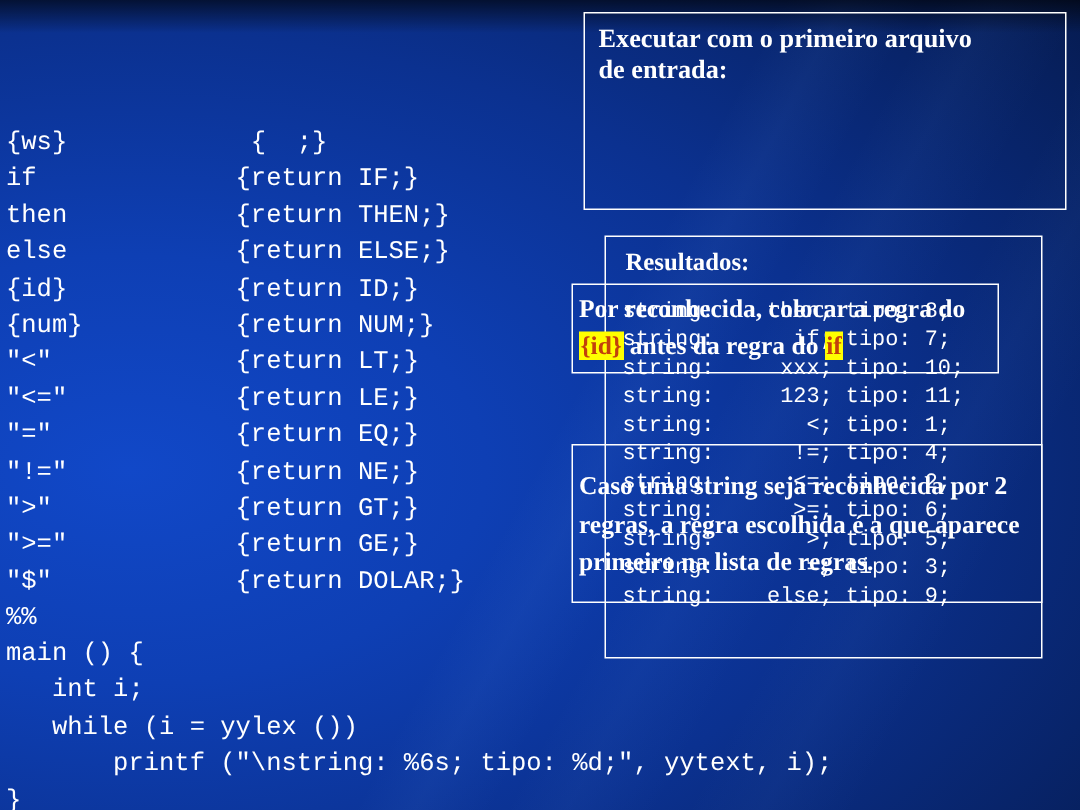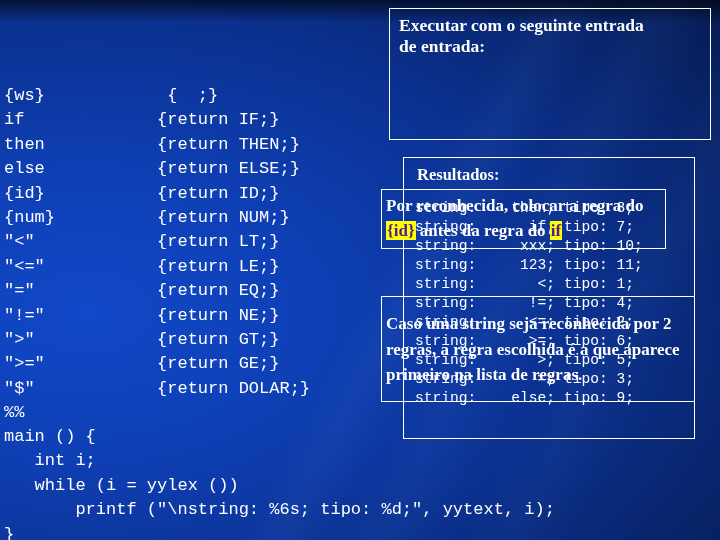--- a/index.html
+++ b/index.html
@@ -130,21 +130,21 @@
     left: 381px;
     top: 296px;
     width: 314px;
     height: 106px;
     font-size: 17px;
     line-height: 25.5px;
     padding: 14px 4px 0 4px;
   }
   .hl {
     background: #ffff00;
-    color: #4c1d95;
+    color: #c2410c;
     padding: 0 1px;
   }
 </style>
 </head>
 <body>
 
 <div id="slide">
 
   <pre class="code" id="lex-code">{ws}            {  ;}
 if             {return IF;}
@@ -161,21 +161,21 @@
 "$"            {return DOLAR;}
 %%</pre>
 
   <pre class="code" id="main-code">main () {
    int i;
    while (i = yylex ())
        printf ("\nstring: %6s; tipo: %d;", yytext, i);
 }</pre>
 
   <div class="box" id="input-box">
-    <div id="input-title">Executar com o seguinte entrada
+    <div id="input-title">Executar com o primeiro arquivo
 de entrada:</div>
   </div>
 
   <div class="box" id="results-box">
     <div id="results-title">Resultados:</div>
     <div id="results-list">string:    then; tipo: 8;
 string:      if; tipo: 7;
 string:     xxx; tipo: 10;
 string:     123; tipo: 11;
 string:       &lt;; tipo: 1;

